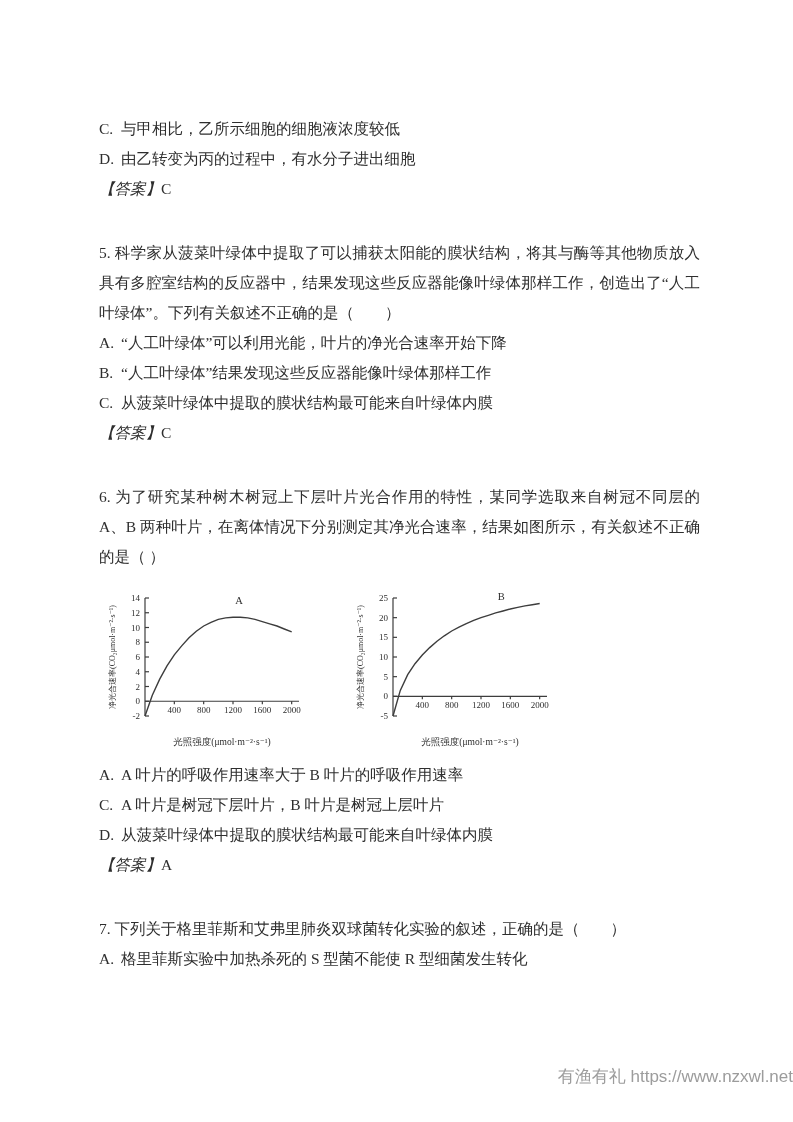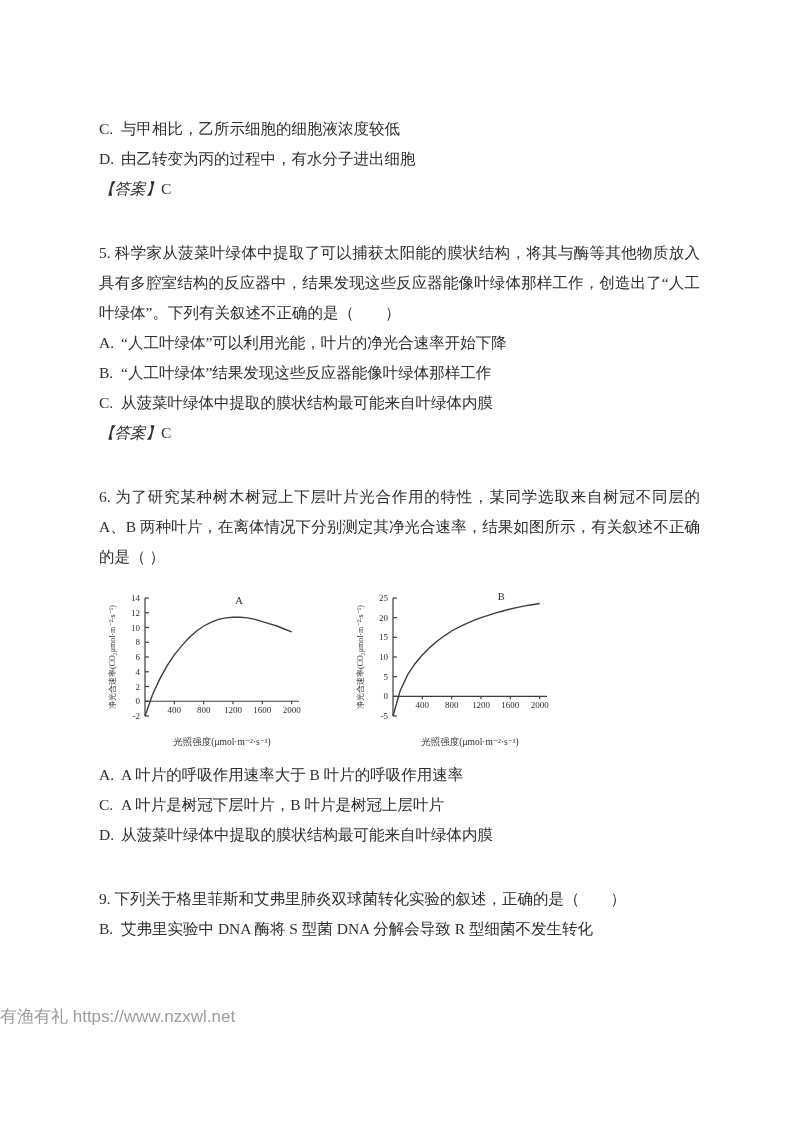--- a/index.html
+++ b/index.html
@@ -17,22 +17,22 @@
   .stem{text-align:justify;}
   .opt-label{display:inline-block;min-width:22px;}
   .answer .ans-prefix{letter-spacing:0;font-style:italic;}
   .block{margin:0;}
   .gap-top{margin-top:34px;}
   .charts-row{
     display:flex;gap:48px;margin:14px 0 12px 8px;align-items:flex-start;
   }
   .charts-row svg{overflow:visible;display:block;}
   .footer{
-    position:absolute;left:0;top:1002px;width:100%;
-    text-align:left;
+    position:absolute;left:0;top:1062px;width:100%;
+    text-align:right;
     font-family:"Liberation Sans","DejaVu Sans",sans-serif;
     font-size:17px;line-height:30px;color:#9c9c9c;
   }
 </style>
 </head>
 <body>
 
 <main class="page">
 
   <section class="block">
@@ -125,21 +125,22 @@
             <text x="184.66666666666666" y="122.33333333333334" text-anchor="middle" font-size="9">2000</text>
             <text x="142.86666666666667" y="13.573333333333327" font-size="10.5">B</text>
             <text x="115" y="159" text-anchor="middle" font-size="9.5">光照强度(μmol·m⁻²·s⁻¹)</text>
             <text x="8" y="71" transform="rotate(-90 8 71)" text-anchor="middle" font-size="8">净光合速率(CO₂μmol·m⁻²·s⁻¹)</text>
           </g>
         </svg>
     </div>
     <p class="line option"><span class="opt-label">A.</span><span class="opt-text">A 叶片的呼吸作用速率大于 B 叶片的呼吸作用速率</span></p>
     <p class="line option"><span class="opt-label">C.</span><span class="opt-text">A 叶片是树冠下层叶片，B 叶片是树冠上层叶片</span></p>
     <p class="line option"><span class="opt-label">D.</span><span class="opt-text">从菠菜叶绿体中提取的膜状结构最可能来自叶绿体内膜</span></p>
+    <p class="line answer"><span class="ans-prefix">【答案】</span><span>A</span></p>
   </section>
 
   <section class="block gap-top">
-    <p class="line stem">9. 下列关于格里菲斯和艾弗里肺炎双球菌转化实验的叙述，正确的是（　　）</p>
-    <p class="line option"><span class="opt-label">B.</span><span class="opt-text">艾弗里实验中 DNA 酶将 S 型菌 DNA 分解会导致 R 型细菌不发生转化</span></p>
+    <p class="line stem">7. 下列关于格里菲斯和艾弗里肺炎双球菌转化实验的叙述，正确的是（　　）</p>
+    <p class="line option"><span class="opt-label">A.</span><span class="opt-text">格里菲斯实验中加热杀死的 S 型菌不能使 R 型细菌发生转化</span></p>
   </section>
 
   <div class="footer">有渔有礼 https://www.nzxwl.net</div>
 </main>
 
 </body></html>

